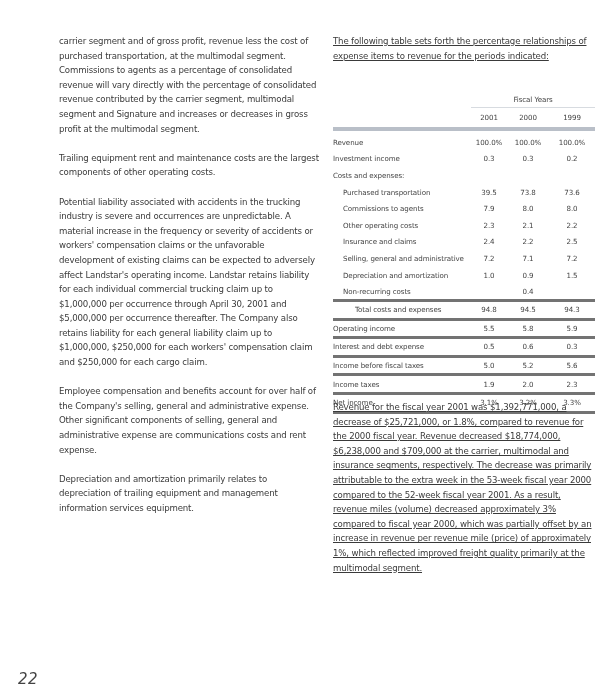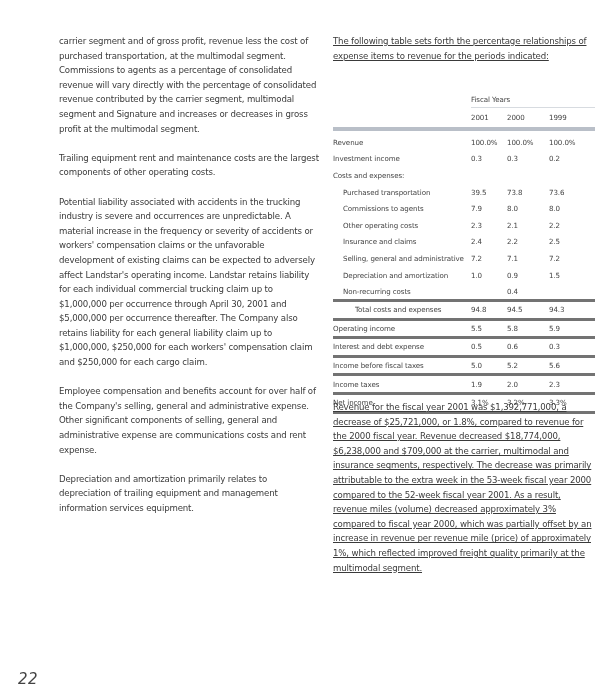--- a/index.html
+++ b/index.html
@@ -7,30 +7,30 @@
            font-family: "DejaVu Sans", sans-serif; color: #3a3a3a; }
     .col { position: absolute; top: 34px; font-size: 8.6px; line-height: 14.6px; letter-spacing: -0.15px; }
     .col-left { left: 59px; width: 262px; }
     .col-right { left: 333px; width: 262px; text-decoration: underline; }
     .para { margin: 0 0 14.6px 0; }
     .heading { font-size: 10.4px; line-height: 13.6px; color: #a9afb8; font-weight: bold; letter-spacing: -0.1px; margin: 0 0 14px 0; }
     .page-num { position: absolute; left: 18px; top: 670px; font-size: 15px; color: #444; letter-spacing: 0.5px; font-style: italic; }
 
     .fin-table { position: absolute; left: 333px; top: 95px; width: 262px; font-size: 7.1px; color: #444; letter-spacing: -0.1px; }
     .fy-head { position: relative; height: 14px; }
-    .fy-title { position: absolute; left: 138px; width: 124px; top: 0; }
+    .fy-title { position: absolute; left: 138px; width: 124px; text-align: center; top: 0; }
     .fy-rule { position: absolute; left: 138px; width: 124px; top: 12px; height: 1px; background: #d7dbe0; }
     .yr-row { display: flex; height: 16px; align-items: center; }
     .thick-rule { height: 4px; background: #b9bfc8; margin: 2px 0 3px 0; }
     .row { display: flex; height: 16.6px; align-items: center; }
     .row.rule { border-bottom: 3px solid #737373; height: 15.6px; }
     .lab { width: 138px; white-space: nowrap; }
     .lab.ind { padding-left: 10px; width: 128px; }
     .lab.ind2 { padding-left: 22px; width: 116px; }
-    .v { width: 41.3px; text-align: left; padding-right: 0; }
+    .v { width: 41.3px; text-align: center; padding-right: 0; }
     .v1 { width: 36px; }
     .v2 { width: 42px; }
     .v3 { width: 46px; }
   </style>
 </head>
 <body>
 
 <div class="col col-left">
   <p class="para">carrier segment and of gross profit, revenue less the cost of purchased transportation, at the multimodal segment. Commissions to agents as a percentage of consolidated revenue will vary directly with the percentage of consolidated revenue contributed by the carrier segment, multimodal segment and Signature and increases or decreases in gross profit at the multimodal segment.</p>
   <p class="para">Trailing equipment rent and maintenance costs are the largest components of other operating costs.</p>

